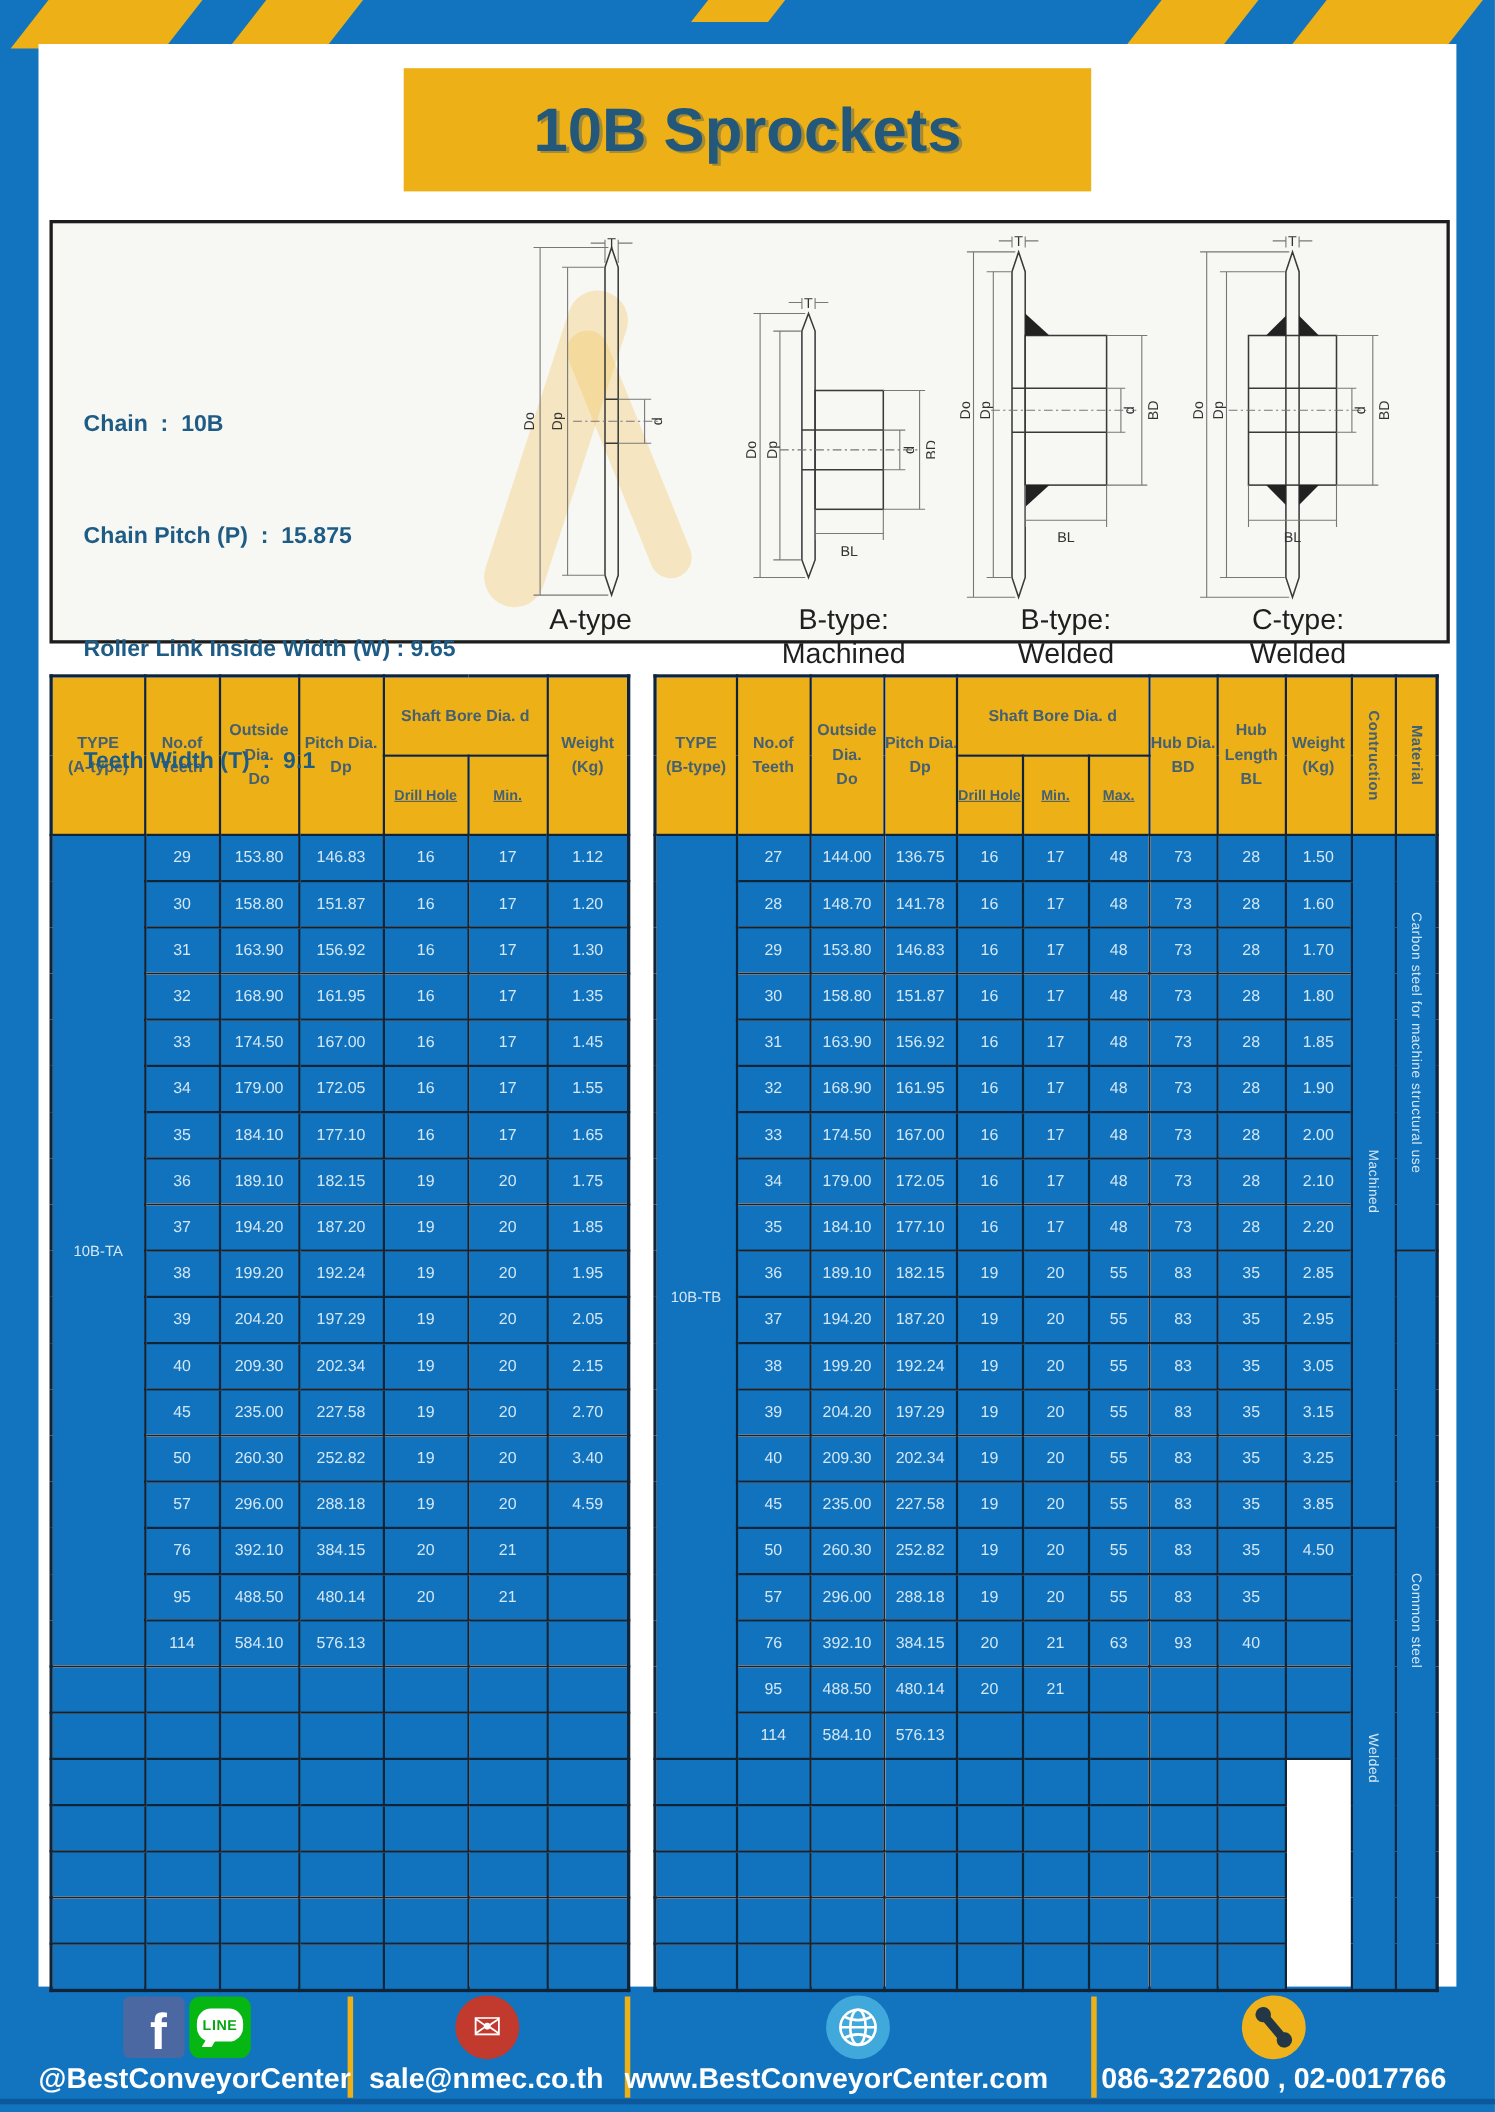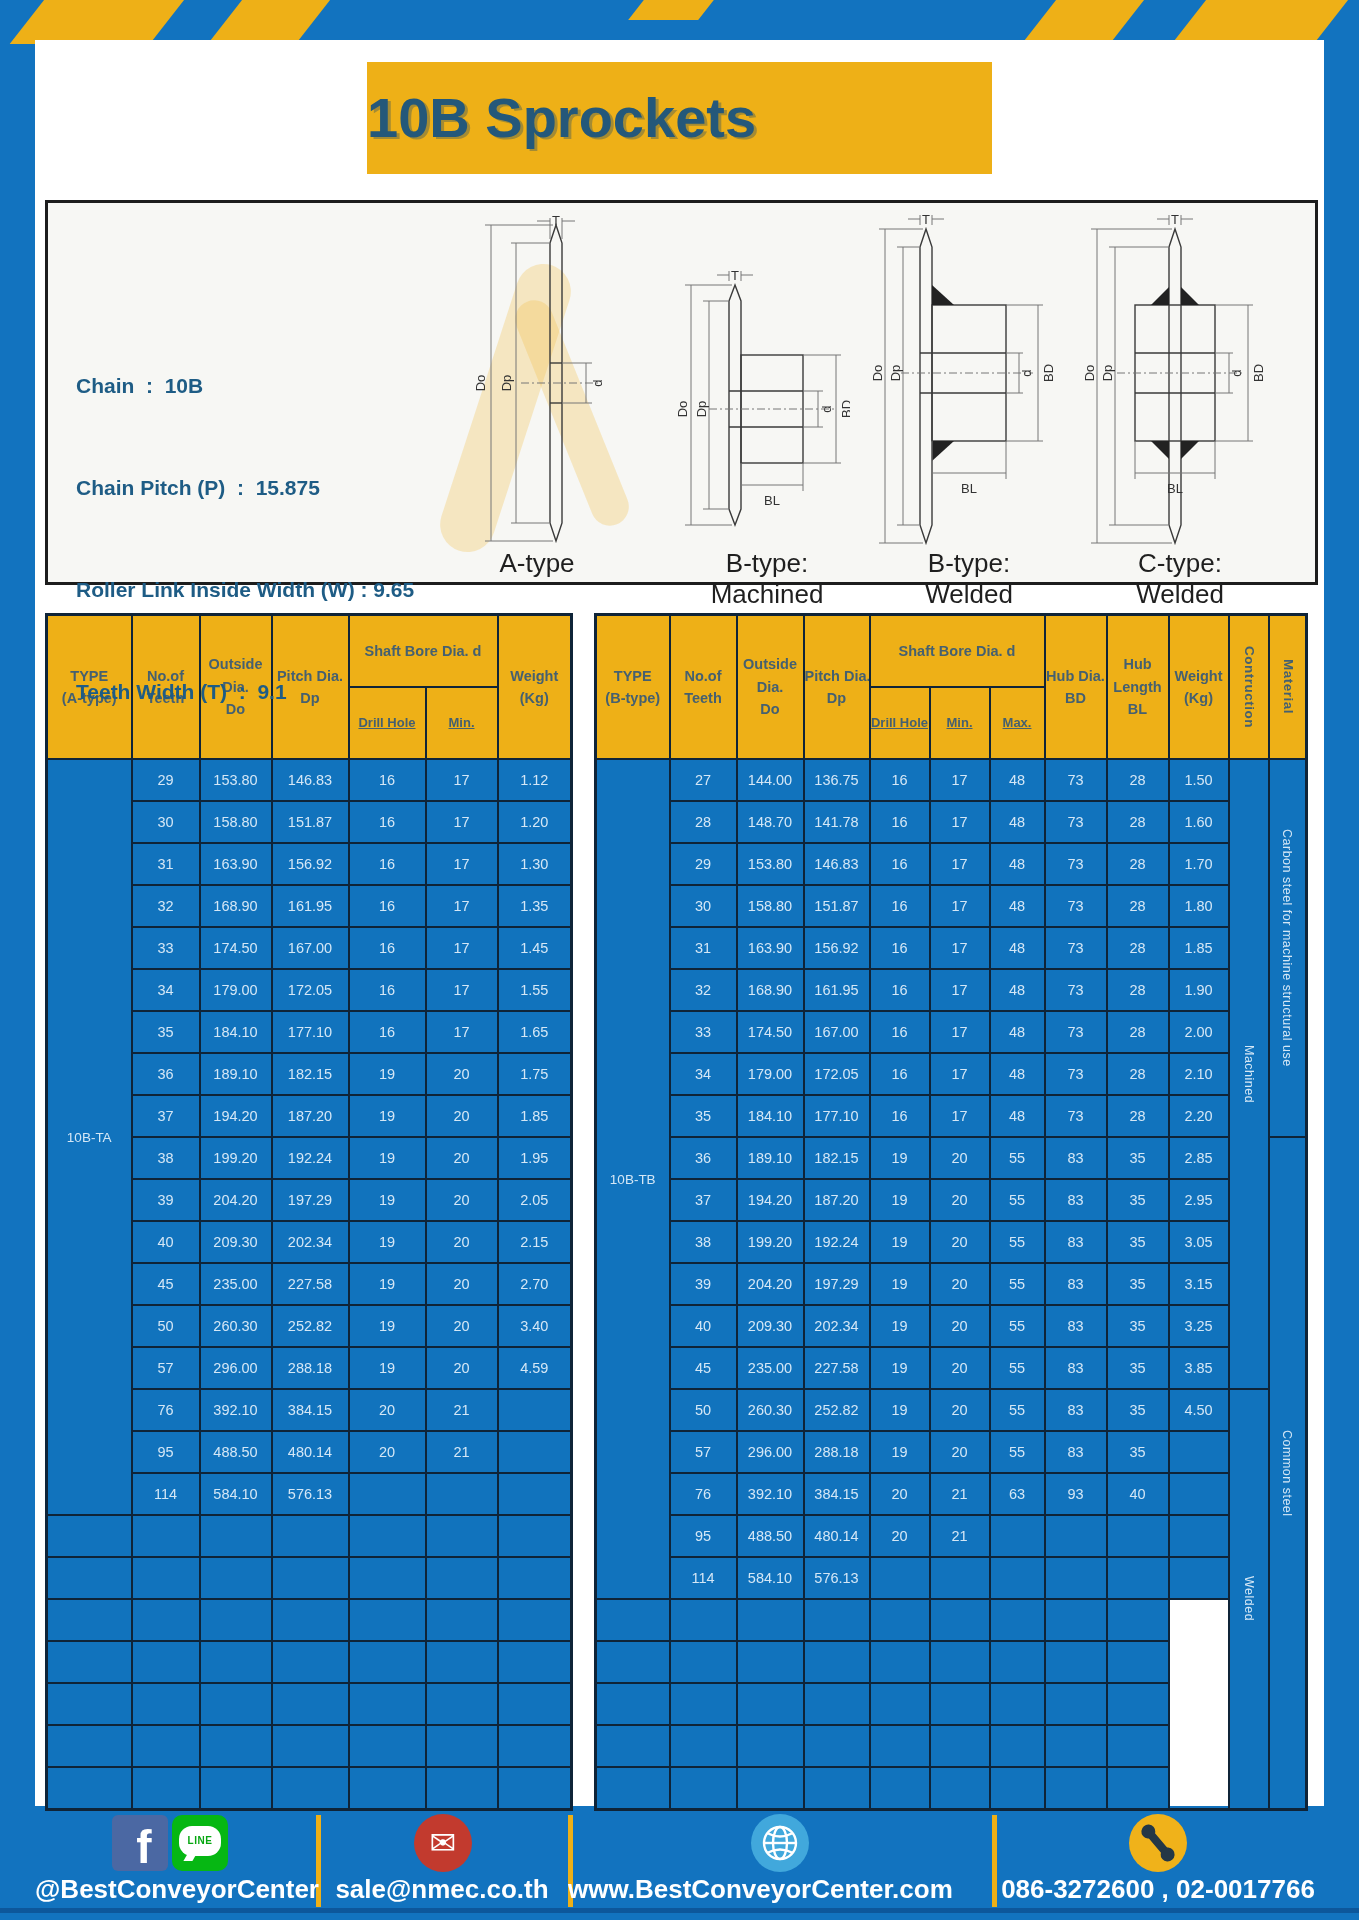--- a/index.html
+++ b/index.html
@@ -10,21 +10,21 @@
   .stripe{position:absolute;top:-8px;height:52px;background:#eeb017;transform:skewX(-38deg);}
   .s1{left:30px;width:140px;}
   .s2{left:228px;width:88px;}
   .s3{left:636px;width:70px;height:20px;top:0;}
   .s4{left:1042px;width:88px;}
   .s5{left:1192px;width:142px;}
   
   .white-panel{position:absolute;left:35px;top:40px;width:1289px;height:1766px;background:#ffffff;}
   
   .title-box{position:absolute;left:367px;top:62px;width:625px;height:112px;background:#eeb017;}
-  .title-box .t{width:100%;height:112px;line-height:112px;font-size:56px;
+  .title-box .t{width:100%;height:112px;line-height:112px;text-align:center;font-size:56px;
         font-weight:bold;color:#24587a;text-shadow:3px 2px 0 rgba(27,71,102,0.35);}
   
   .diagram-panel{position:absolute;left:45px;top:200px;width:1273px;height:385px;background:#f7f7f4;
         border:3px solid #1d1d1d;box-sizing:border-box;}
   .watermark{position:absolute;left:480px;top:55px;width:580px;text-align:center;z-index:1;
         font-weight:bold;font-size:62px;letter-spacing:16px;line-height:80px;color:#b9d3ea;opacity:.55;}
   .swoosh{position:absolute;background:#f2c14d;opacity:.3;border-radius:30px;z-index:1;}
   .sw1{left:430px;top:55px;width:55px;height:300px;transform:rotate(18deg);}
   .sw2{left:505px;top:90px;width:38px;height:240px;transform:rotate(-22deg);}
   .specs{position:absolute;left:28px;top:98px;z-index:2;color:#1e5c85;font-weight:bold;
@@ -53,21 +53,21 @@
   .f-divider{position:absolute;top:1815px;width:5px;height:92px;background:#eeb017;}
   .fd1{left:316px;} .fd2{left:568px;} .fd3{left:992px;}
   .f-text{position:absolute;top:1874px;color:#ffffff;font-weight:bold;font-size:26px;text-align:center;}
   .ft1{left:35px;width:281px;} .ft2{left:316px;width:252px;}
   .ft3{left:568px;width:349px;} .ft4{left:992px;width:332px;}
   .icon-fb{position:absolute;left:112px;top:1815px;width:56px;height:56px;background:#4b68a3;
        border-radius:6px;color:#fff;font-weight:bold;font-size:46px;text-align:center;line-height:64px;
        text-indent:8px;overflow:hidden;}
   .icon-line{position:absolute;left:172px;top:1815px;width:56px;height:56px;background:#06b713;border-radius:10px;}
   .icon-line .bubble{position:absolute;left:7px;top:11px;width:42px;height:30px;background:#fff;
-       border-radius:13px;color:#06a711;font-size:10px;font-weight:bold;text-align:center;line-height:30px;letter-spacing:.5px;}
+       border-radius:13px;color:#06a711;font-size:13px;font-weight:bold;text-align:center;line-height:30px;letter-spacing:.5px;}
   .icon-line .tail{position:absolute;left:14px;top:37px;width:9px;height:9px;background:#fff;transform:skewX(-30deg);}
   .icon-circle{position:absolute;top:1814px;width:58px;height:58px;border-radius:50%;text-align:center;}
   .icon-mail{left:414px;background:#c23a2e;color:#fff;font-size:32px;line-height:58px;
        font-family:"DejaVu Sans",sans-serif;}
   .icon-globe{left:751px;background:#41a8dc;}
   .icon-phone{left:1129px;background:#f0b21a;}
   .footer-edge{position:absolute;left:0;top:1908px;width:1359px;height:5px;background:#0d579b;}
   svg text{font-family:"Liberation Sans",sans-serif;}
 </style>
 </head>

